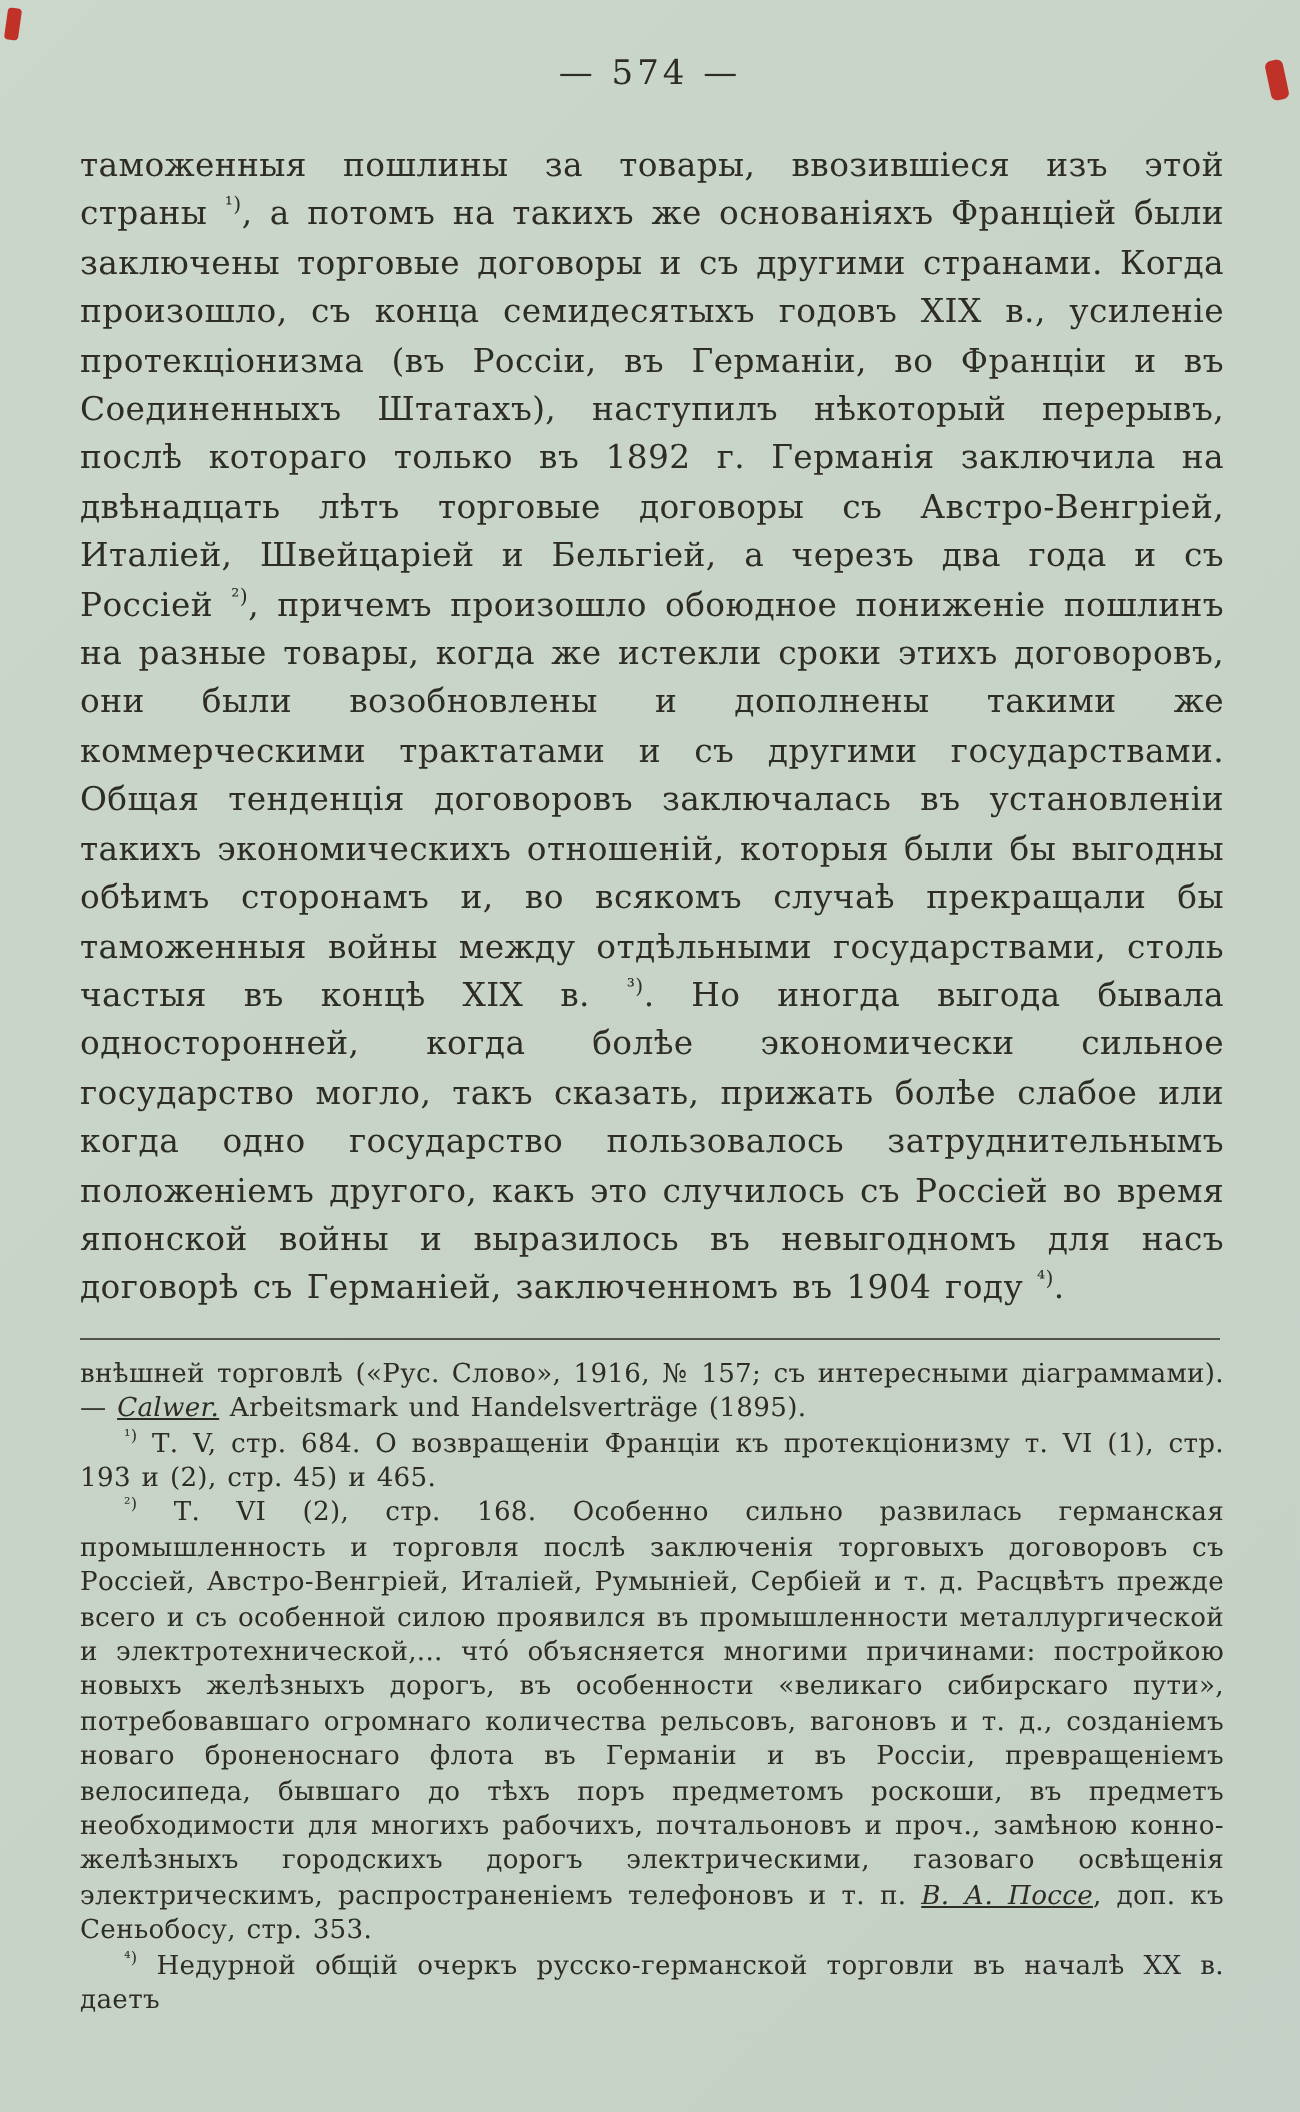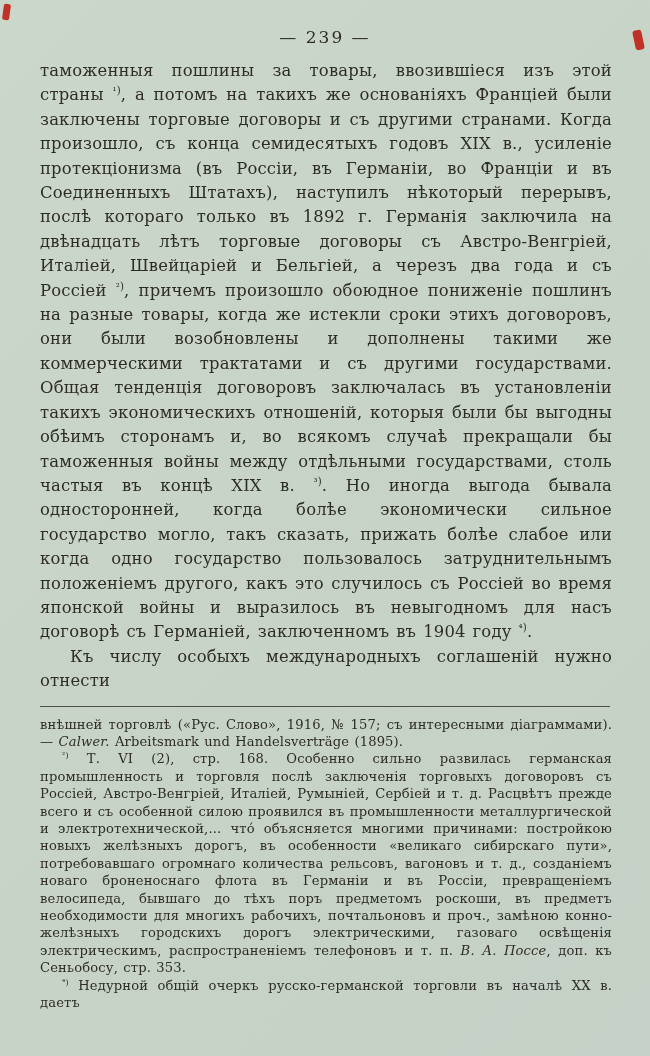--- a/index.html
+++ b/index.html
@@ -19,21 +19,21 @@
   .artifact-tl { left: 3px; top: 4px; width: 7px; height: 16px; border-radius: 2px; transform: rotate(8deg); }
   .artifact-tr { right: 7px; top: 30px; width: 9px; height: 20px; border-radius: 3px; transform: rotate(-12deg); }
   .page-number {
     text-align: center;
     padding-top: 27px;
     font-size: 17px;
     letter-spacing: 2px;
     color: #2e2c27;
   }
   .body-text {
-    margin: 12px 38px 0 40px;
+    margin: 24px 38px 0 40px;
     font-size: 16.4px;
     line-height: 24.4px;
     text-align: justify;
     word-spacing: 1.5px;
     letter-spacing: 0.2px;
   }
   .body-text p { margin: 0; }
   .body-text p.indent { text-indent: 30px; }
   .footnote-rule {
     border: none;
@@ -43,37 +43,37 @@
   .footnotes {
     margin: 0 38px 0 40px;
     font-size: 13.1px;
     line-height: 17.4px;
     text-align: justify;
     word-spacing: 1px;
     letter-spacing: 0.15px;
   }
   .footnotes p { margin: 0; }
   .footnotes p.indent { text-indent: 22px; }
-  .it { font-style: italic; }
+  .it { font-style: italic; text-decoration: underline; }
   sup { font-size: 62%; line-height: 0; }
 </style>
 </head>
 <body>
 
 <div class="page">
   <div class="artifact artifact-tl"></div>
   <div class="artifact artifact-tr"></div>
 
-  <div class="page-number">— 239 —</div>
+  <div class="page-number">— 574 —</div>
 
   <div class="body-text">
       <p><span>таможенныя пошлины за товары, ввозившіеся изъ этой страны </span><sup>¹)</sup><span>, а потомъ на такихъ же основаніяхъ Франціей были заключены торговые договоры и съ другими странами. Когда произошло, съ конца семидесятыхъ годовъ XIX в., усиленіе протекціонизма (въ Россіи, въ Германіи, во Франціи и въ Соединенныхъ Штатахъ), наступилъ нѣкоторый перерывъ, послѣ котораго только въ 1892 г. Германія заключила на двѣнадцать лѣтъ торговые договоры съ Австро-Венгріей, Италіей, Швейцаріей и Бельгіей, а черезъ два года и съ Россіей </span><sup>²)</sup><span>, причемъ произошло обоюдное пониженіе пошлинъ на разные товары, когда же истекли сроки этихъ договоровъ, они были возобновлены и дополнены такими же коммерческими трактатами и съ другими государствами. Общая тенденція договоровъ заключалась въ установленіи такихъ экономическихъ отношеній, которыя были бы выгодны обѣимъ сторонамъ и, во всякомъ случаѣ прекращали бы таможенныя войны между отдѣльными государствами, столь частыя въ концѣ XIX в. </span><sup>³)</sup><span>. Но иногда выгода бывала односторонней, когда болѣе экономически сильное государство могло, такъ сказать, прижать болѣе слабое или когда одно государство пользовалось затруднительнымъ положеніемъ другого, какъ это случилось съ Россіей во время японской войны и выразилось въ невыгодномъ для насъ договорѣ съ Германіей, заключенномъ въ 1904 году </span><sup>⁴)</sup><span>.</span></p>
-      <p class="indent"><span>Къ числу особыхъ международныхъ соглашеній нужно отнести</span></p>
     </div>
 
   <hr class="footnote-rule">
 
   <div class="footnotes">
       <p><span>внѣшней торговлѣ («Рус. Слово», 1916, № 157; съ интересными діаграммами).— </span><span class="it">Calwer.</span><span> Arbeitsmark und Handelsverträge (1895).</span></p>
+      <p class="indent"><sup>¹)</sup><span> Т. V, стр. 684. О возвращеніи Франціи къ протекціонизму т. VI (1), стр. 193 и (2), стр. 45) и 465.</span></p>
       <p class="indent"><sup>²)</sup><span> Т. VI (2), стр. 168. Особенно сильно развилась германская промышленность и торговля послѣ заключенія торговыхъ договоровъ съ Россіей, Австро-Венгріей, Италіей, Румыніей, Сербіей и т. д. Расцвѣтъ прежде всего и съ особенной силою проявился въ промышленности металлургической и электротехнической,... что́ объясняется многими причинами: постройкою новыхъ желѣзныхъ дорогъ, въ особенности «великаго сибирскаго пути», потребовавшаго огромнаго количества рельсовъ, вагоновъ и т. д., созданіемъ новаго броненоснаго флота въ Германіи и въ Россіи, превращеніемъ велосипеда, бывшаго до тѣхъ поръ предметомъ роскоши, въ предметъ необходимости для многихъ рабочихъ, почтальоновъ и проч., замѣною конно-желѣзныхъ городскихъ дорогъ электрическими, газоваго освѣщенія электрическимъ, распространеніемъ телефоновъ и т. п. </span><span class="it">В. А. Поссе</span><span>, доп. къ Сеньобосу, стр. 353.</span></p>
       <p class="indent"><sup>⁴)</sup><span> Недурной общій очеркъ русско-германской торговли въ началѣ XX в. даетъ </span></p>
     </div>
 </div>
 
 </body></html>

